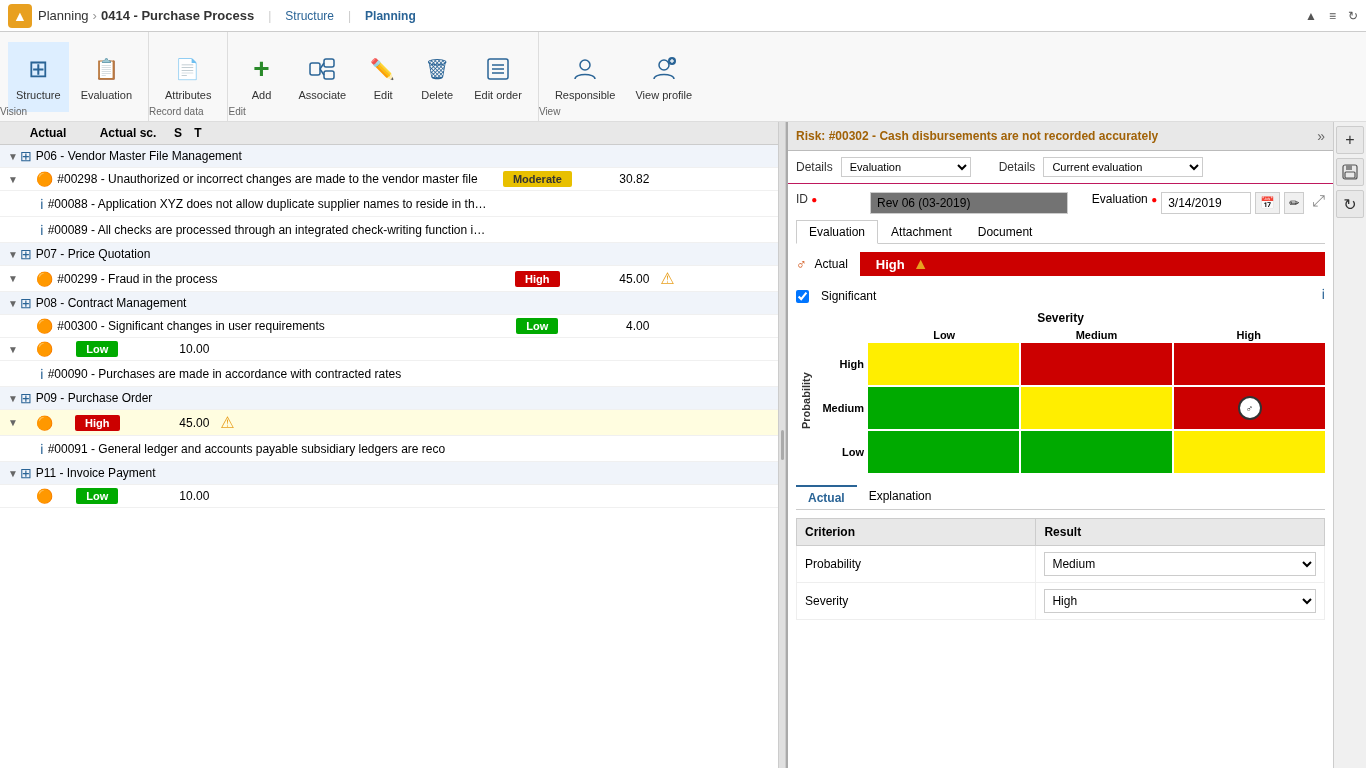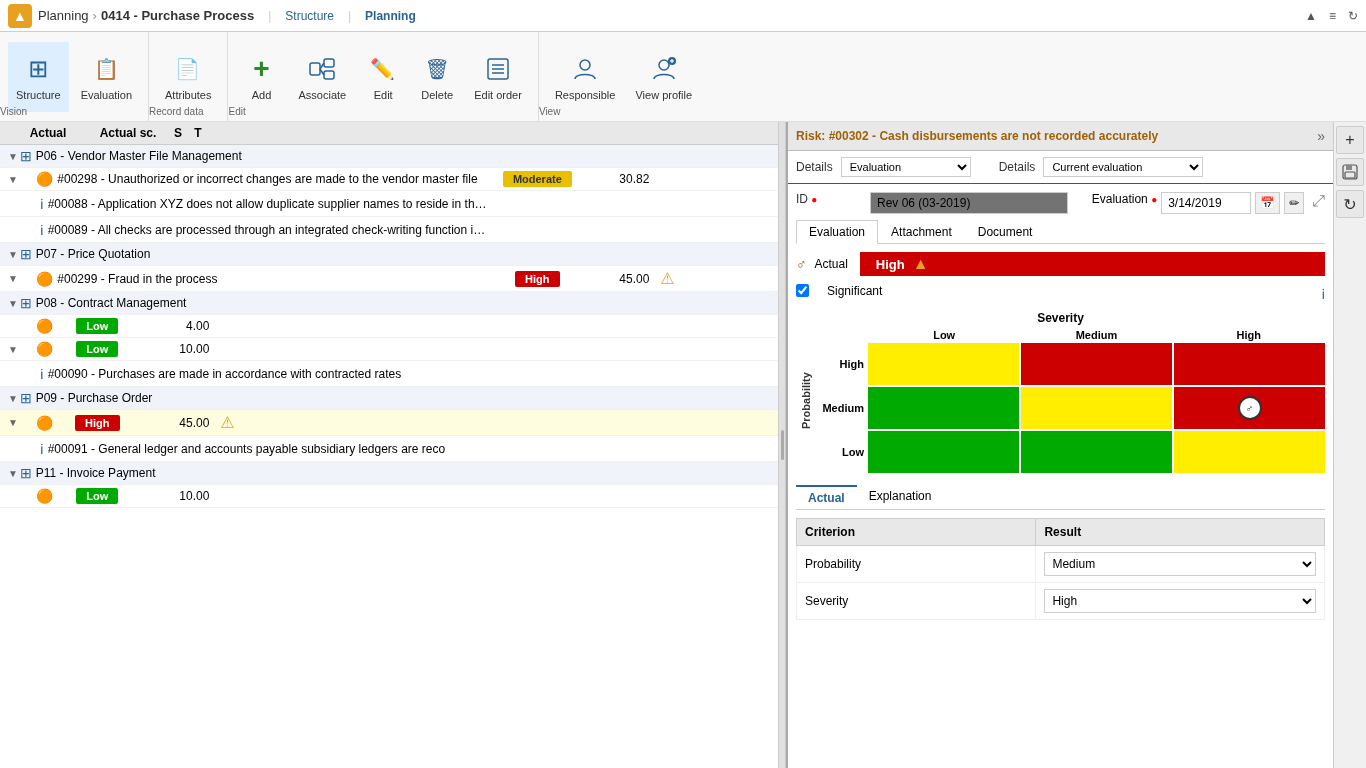--- a/index.html
+++ b/index.html
@@ -124,21 +124,21 @@
     }
     .tab-btn.active { border: 1px solid #ccc; border-bottom: 1px solid #fff; background: #fff; margin-bottom: -1px; }
 
     .actual-row { display: flex; align-items: center; margin-bottom: 8px; gap: 8px; }
     .actual-badge-high {
       background: #cc0000; color: white; padding: 3px 16px; font-weight: bold; font-size: 13px;
       flex: 1; display: flex; align-items: center; justify-content: flex-start; gap: 8px;
     }
     .triangle-icon { color: #e8a020; font-size: 16px; }
 
-    .significant-row { display: flex; align-items: flex-start; gap: 18px; margin-bottom: 8px; }
+    .significant-row { display: flex; align-items: flex-end; gap: 12px; margin-bottom: 8px; }
     .info-icon { color: #2a6496; font-size: 14px; cursor: pointer; }
 
     
     .matrix-section { margin-bottom: 12px; }
     .matrix-title { text-align: center; font-weight: bold; font-size: 12px; margin-bottom: 4px; }
     .matrix-wrap { display: flex; }
     .matrix-ylabel {
       writing-mode: vertical-rl; transform: rotate(180deg); font-weight: bold; font-size: 11px;
       display: flex; align-items: center; justify-content: center; width: 20px; color: #333;
     }
@@ -385,20 +385,21 @@
         <span class="row-actual"></span>
         <span class="row-actualsc"></span>
         <span class="row-s"></span>
         <span class="row-t"></span>
       </div>
 
       <div class="plan-row">
         <span class="collapse-icon" style="visibility:hidden">▼</span>
         <span class="row-indent" style="width:16px"></span>
         <span class="row-icon">🟠</span>
+        <span class="row-label">#00300 - Significant changes in user requirements</span>
         <span class="row-actual">
             <span class="badge badge-low">Low</span>
           </span>
         <span class="row-actualsc">4.00</span>
         <span class="row-s"></span>
         <span class="row-t"></span>
       </div>
 
       <div class="plan-row">
         <span class="collapse-icon">▼</span>

